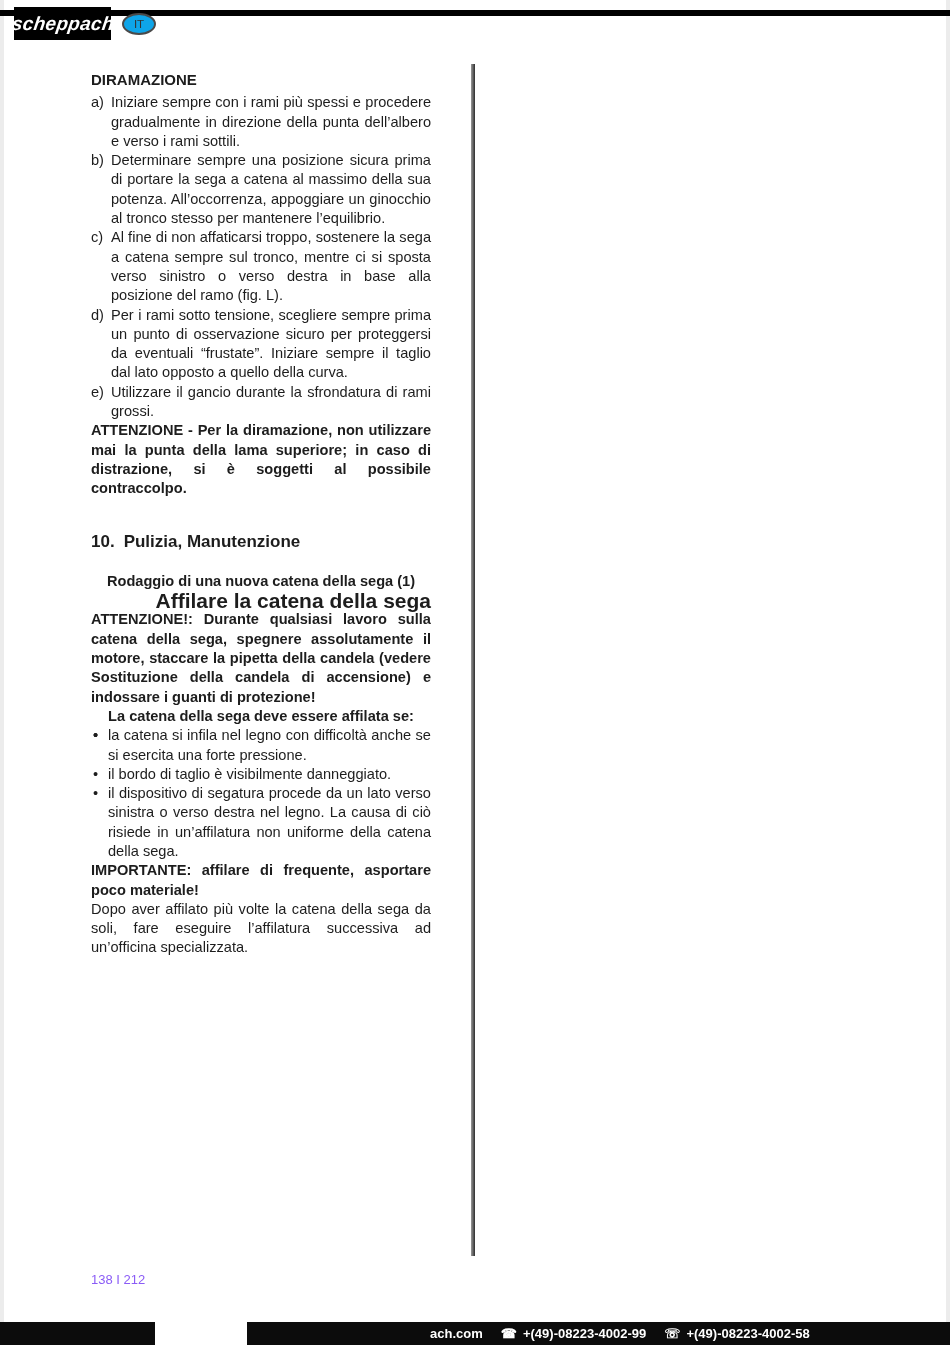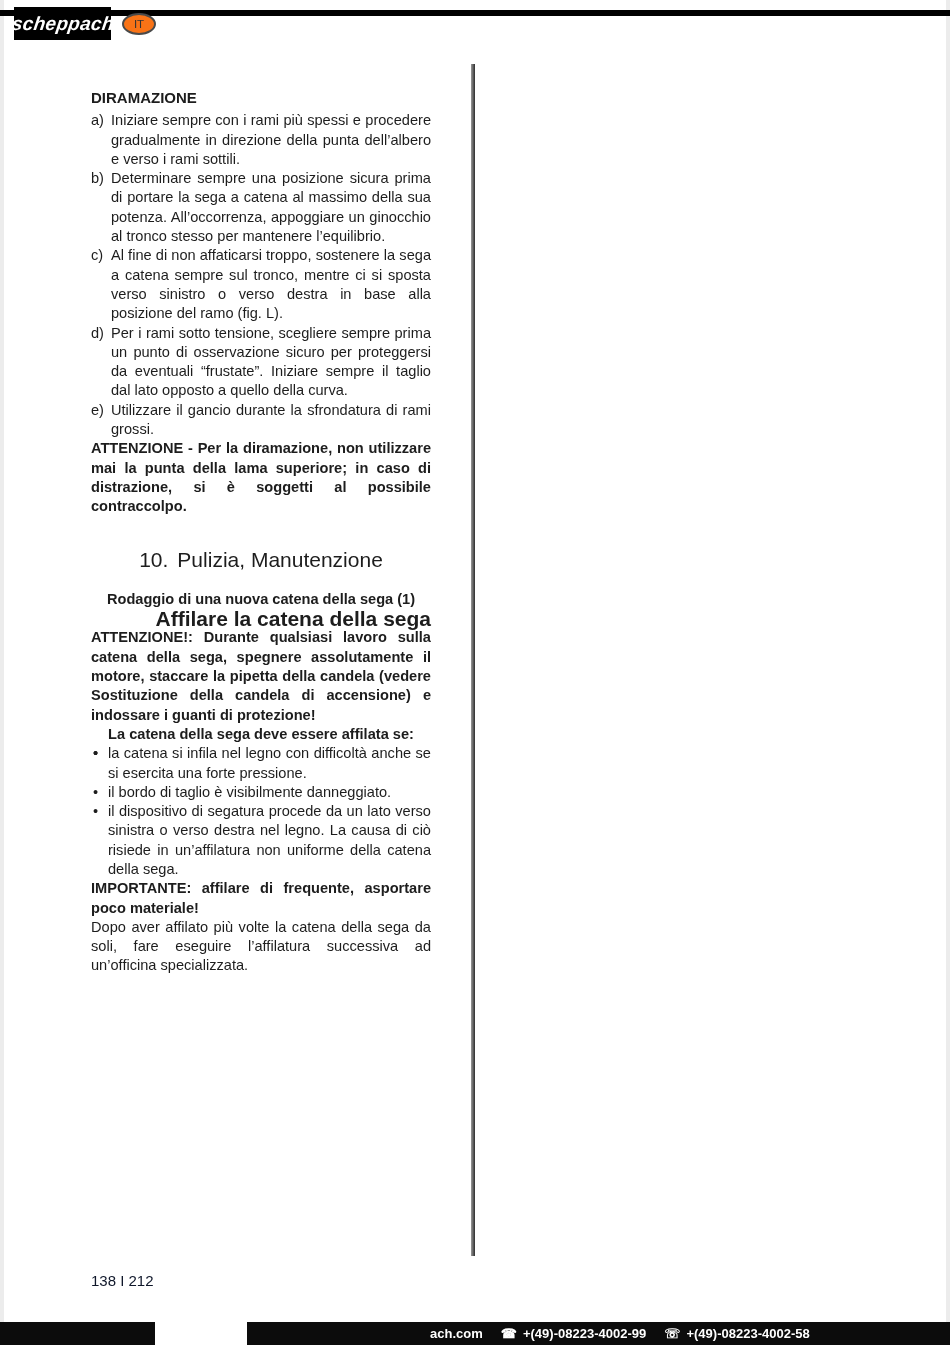--- a/index.html
+++ b/index.html
@@ -24,53 +24,53 @@
     background: #000; display: flex; align-items: center; justify-content: center;
   }
   .logo span {
     color: #fff; font-style: italic; font-weight: bold; font-size: 19px;
     transform: skewX(-8deg); letter-spacing: 0.3px;
   }
   .lang-badge {
     position: absolute; left: 122px; top: 13px; width: 34px; height: 22px;
     border: 2px solid #4a4a4a; border-radius: 50%;
     display: flex; align-items: center; justify-content: center;
-    font-size: 11.5px; color: #333; background: #f97316; box-sizing: border-box;
+    font-size: 11.5px; color: #333; background: #0ea5e9; box-sizing: border-box;
   }
 
   
   .divider {
     position: absolute; left: 471px; top: 64px; width: 4px; height: 1192px;
     background: linear-gradient(to right, #9a9a9a, #2d2d2d);
   }
 
   
   .column {
-    position: absolute; left: 91px; top: 88px; width: 340px;
+    position: absolute; left: 91px; top: 70px; width: 340px;
     font-size: 14.6px; line-height: 19.3px; text-align: justify;
   }
   .column p { margin: 0; }
   .sec-title { font-size: 15px; font-weight: bold; margin: 0 0 4px 0; text-align: left; }
   .hang-list .item { position: relative; padding-left: 20px; }
   .hang-list .item .lbl { position: absolute; left: 0; }
   .warning-para { font-weight: bold; margin-top: 20px; }
   .chapter {
-    font-size: 21px; font-weight: normal; margin: 33px 0 21px 0; text-align: center;
+    font-size: 17px; font-weight: bold; margin: 33px 0 21px 0; text-align: left;
   }
   .chapter .ch-num { margin-right: 9px; }
   .sub-head { font-weight: bold; text-align: center; }
   .sub-head-lg { font-weight: bold; font-size: 21px; margin-top: 22px; text-align: right; }
   .bold-para { font-weight: bold; }
   .mt-sec { margin-top: 23px; }
   .mt-imp { margin-top: 24px; }
   .bullets .b-item { position: relative; padding-left: 17px; }
   .bullets .b-item .dot { position: absolute; left: 2px; }
 
   
-  .pagenum { position: absolute; left: 91px; top: 1272px; font-size: 15px; color: #0f172a; }
+  .pagenum { position: absolute; left: 91px; top: 1272px; font-size: 13px; color: #8b5cf6; }
 
   
   .bottom-bar { position: absolute; left: 0; top: 1322px; width: 950px; height: 35px; background: #0c0c0c; }
   .notch { position: absolute; left: 155px; top: 0; width: 92px; height: 23px; background: #ffffff; }
   .bar-text {
     position: absolute; left: 430px; top: 0; height: 23px;
     display: flex; align-items: center; gap: 18px;
     color: #ffffff; font-size: 13px; font-weight: bold; white-space: nowrap;
   }
   .bar-group { display: inline-flex; align-items: center; gap: 6px; }

